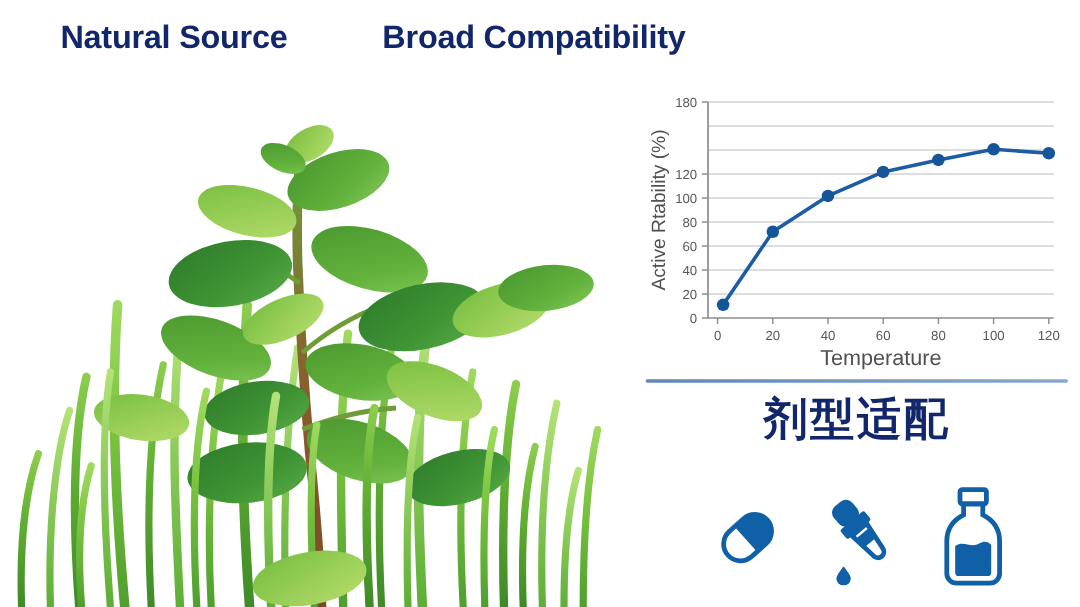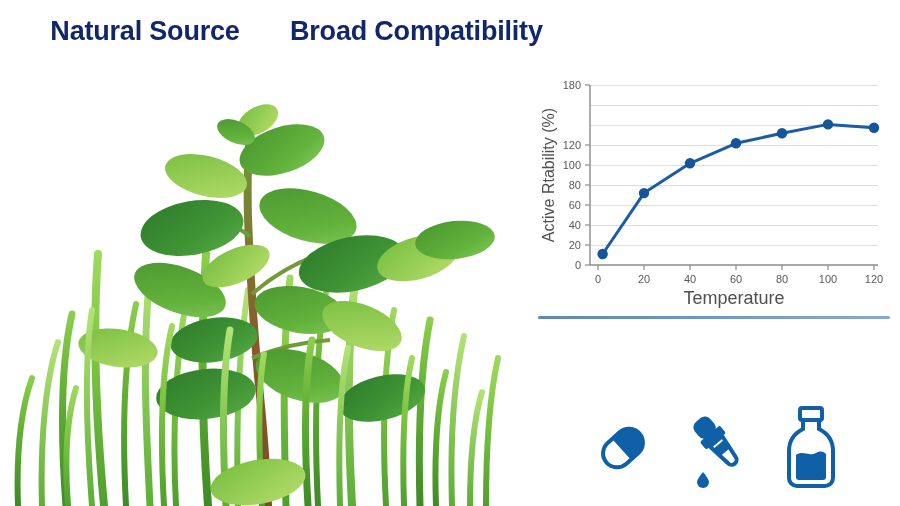--- a/index.html
+++ b/index.html
@@ -34,21 +34,21 @@
   .heading {
     color: #12276b;
     font-weight: 700;
     font-size: 27px;
     letter-spacing: -0.2px;
     white-space: nowrap;
     line-height: 1;
   }
   .h1-slot { width: 290px; text-align: center; }
   .h2-slot { width: 300px; text-align: center; }
-  .h3-slot { width: 310px; text-align: left; }
+  .h3-slot { width: 310px; text-align: center; }
 
   
   .photo-panel {
     position: absolute;
     left: 0;
     top: 58px;
     width: 528px;
     height: 448px;
     background: #ffffff;
     overflow: hidden;
@@ -302,20 +302,21 @@
           <circle cx="208" cy="85.3" r="5.2"></circle>
           <circle cx="254" cy="75.3" r="5.2"></circle>
           <circle cx="300" cy="66.4" r="5.2"></circle>
           <circle cx="346" cy="69.7" r="5.2"></circle>
         </g>
       </svg>
     </div>
 
     <div class="divider"></div>
 
+    <div class="cn-title">剂型适配</div>
 
     <div class="icon-row">
 
       <svg class="dosage-icon" width="72" height="72" viewBox="0 0 72 72">
         <g transform="rotate(-42 36 36)">
           <rect x="14" y="22" width="44" height="28" rx="14" ry="14" fill="#ffffff" stroke="#1060a8" stroke-width="4"></rect>
           <path d="M36 22 H44 A14 14 0 0 1 44 50 H36 Z" fill="#1060a8"></path>
           <line x1="36" y1="22" x2="36" y2="50" stroke="#1060a8" stroke-width="4"></line>
         </g>
       </svg>

